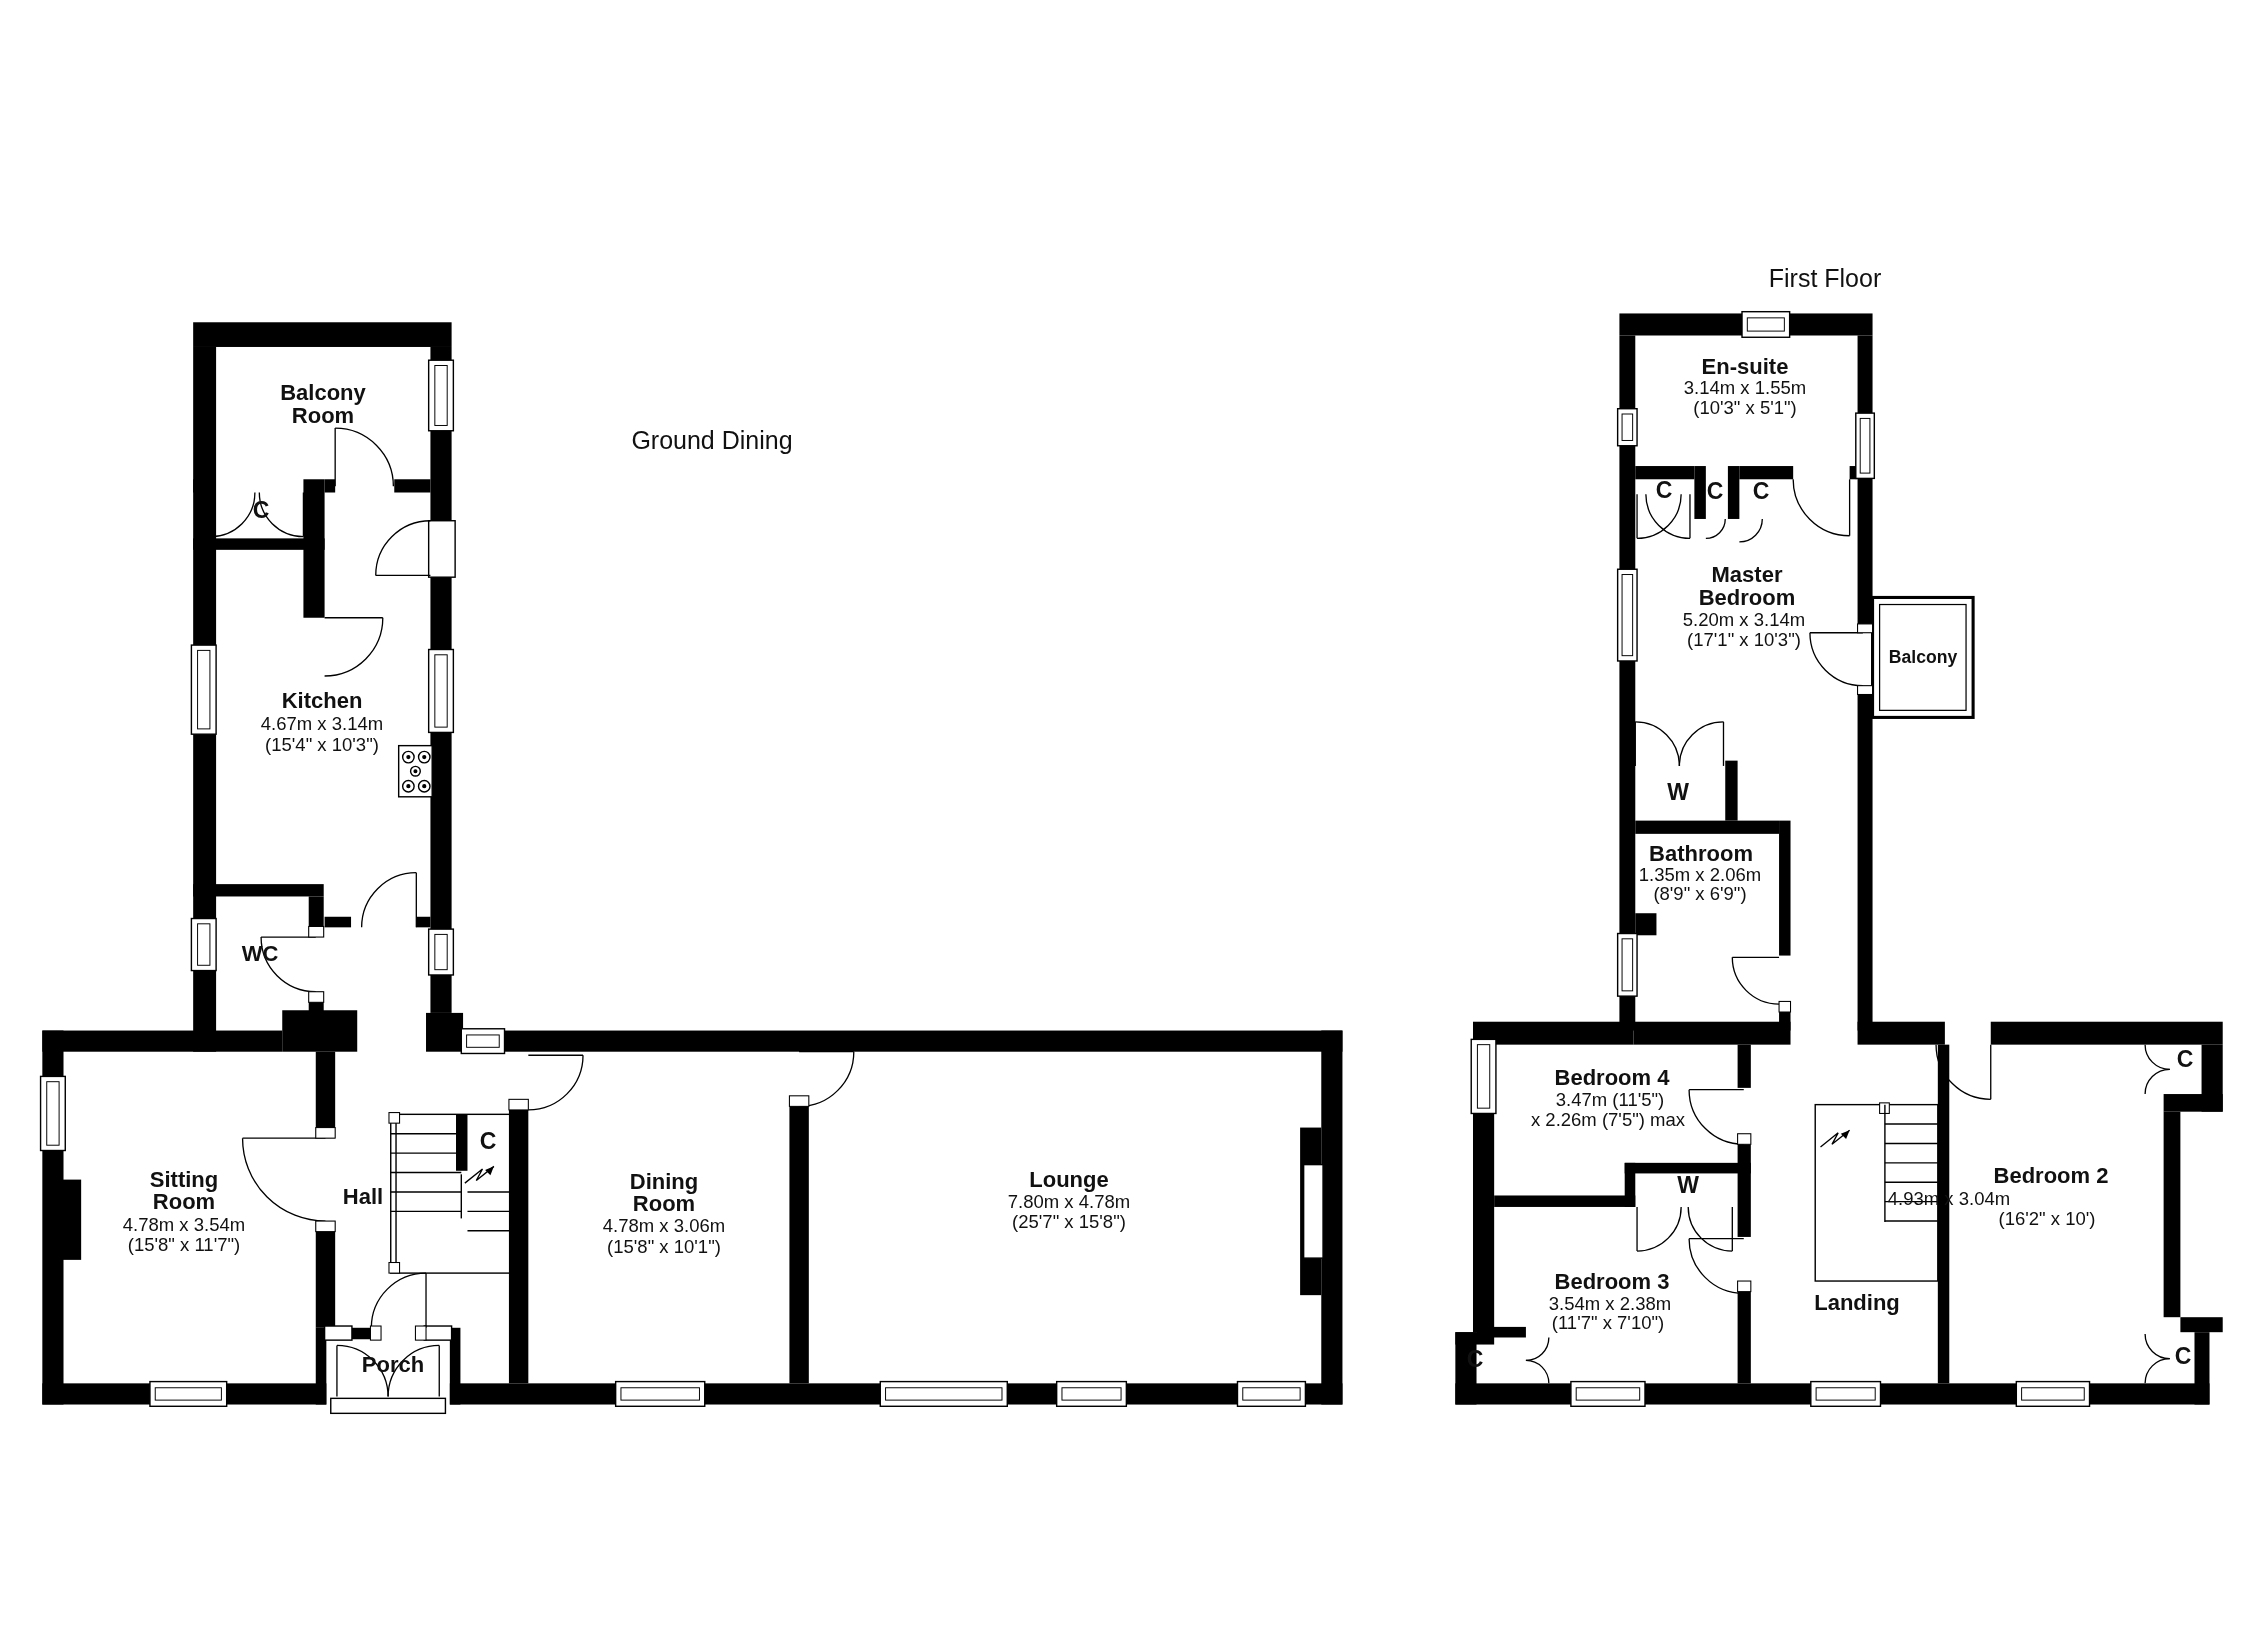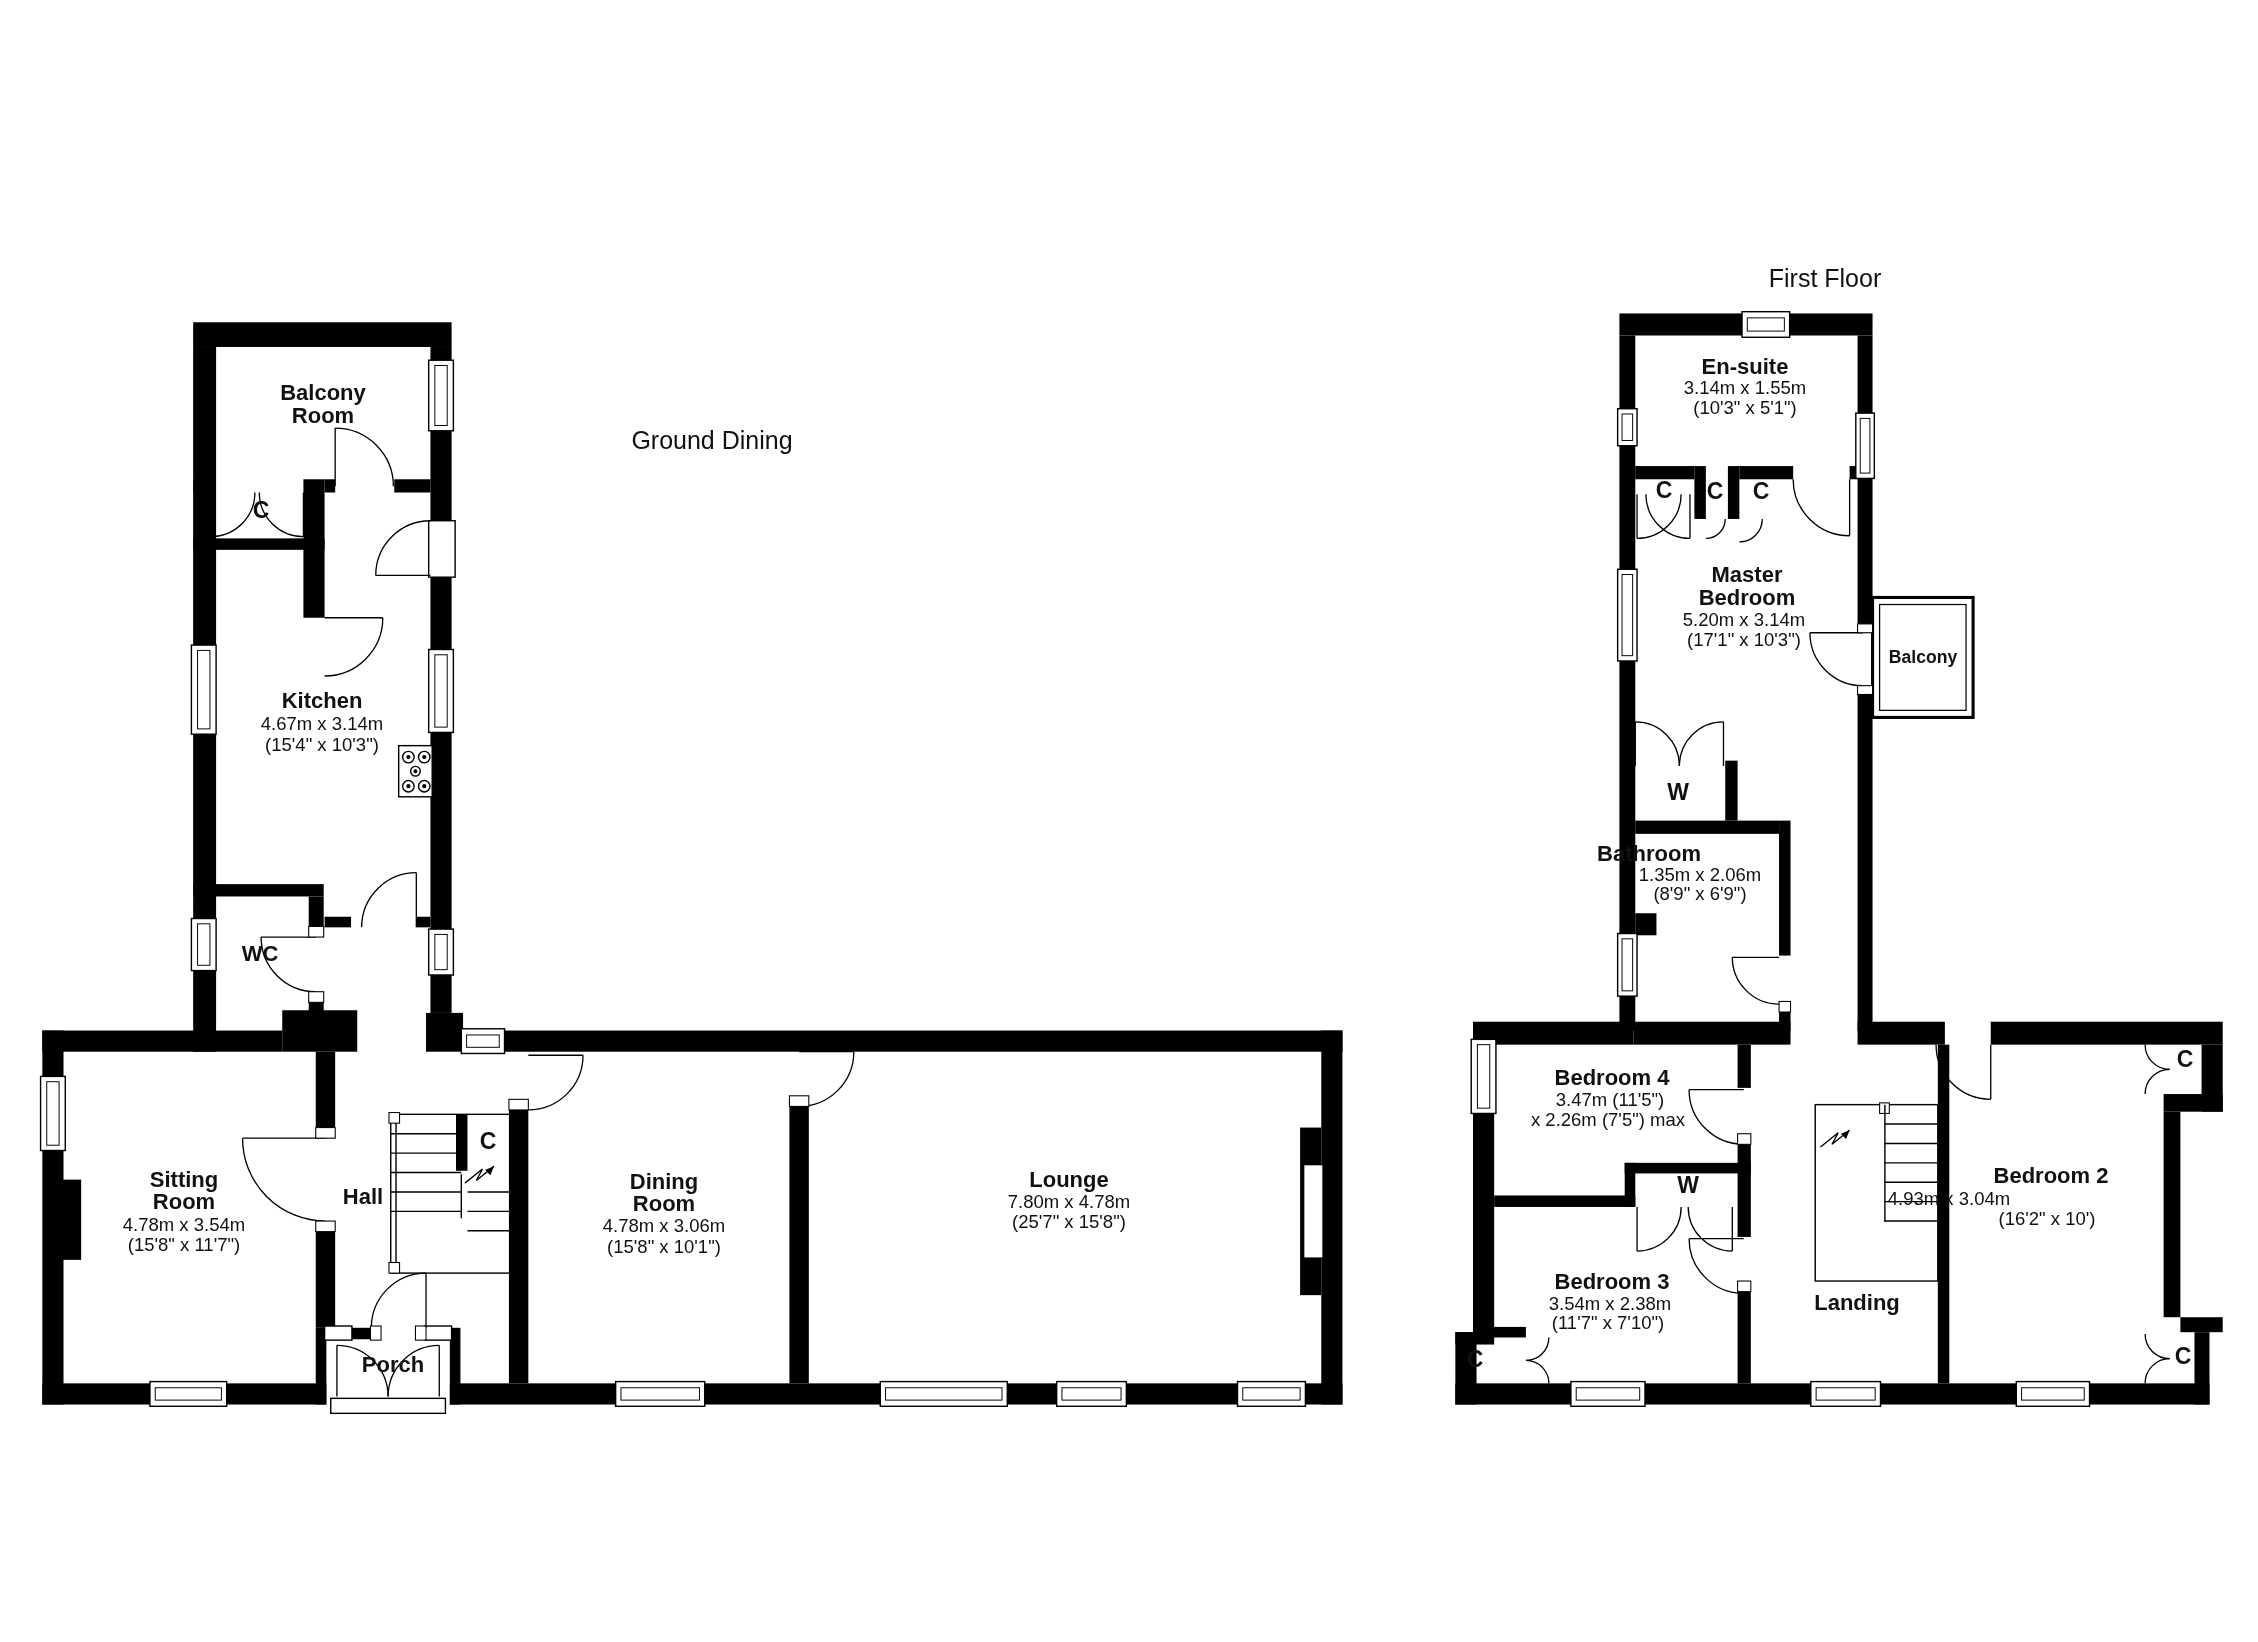--- a/index.html
+++ b/index.html
@@ -337,21 +337,21 @@
   <div class="lbl dm" style="left:1745px;top:408px">(10'3" x 5'1")</div>
   <div class="lbl mk" style="left:1664px;top:490px">C</div>
   <div class="lbl mk" style="left:1715px;top:491px">C</div>
   <div class="lbl mk" style="left:1761px;top:491px">C</div>
   <div class="lbl nm" style="left:1747px;top:575px">Master</div>
   <div class="lbl nm" style="left:1747px;top:598px">Bedroom</div>
   <div class="lbl dm" style="left:1744px;top:620px">5.20m x 3.14m</div>
   <div class="lbl dm" style="left:1744px;top:640px">(17'1" x 10'3")</div>
   <div class="lbl sm" style="left:1923px;top:657px">Balcony</div>
   <div class="lbl mk" style="left:1678px;top:792px">W</div>
-  <div class="lbl nm" style="left:1649px;top:854px">Bathroom</div>
+  <div class="lbl nm" style="left:1701px;top:854px">Bathroom</div>
   <div class="lbl dm" style="left:1700px;top:875px">1.35m x 2.06m</div>
   <div class="lbl dm" style="left:1700px;top:894px">(8'9" x 6'9")</div>
   <div class="lbl nm" style="left:1612px;top:1078px">Bedroom 4</div>
   <div class="lbl dm" style="left:1610px;top:1100px">3.47m (11'5")</div>
   <div class="lbl dm" style="left:1608px;top:1120px">x 2.26m (7'5") max</div>
   <div class="lbl mk" style="left:1688px;top:1185px">W</div>
   <div class="lbl nm" style="left:1612px;top:1282px">Bedroom 3</div>
   <div class="lbl dm" style="left:1610px;top:1304px">3.54m x 2.38m</div>
   <div class="lbl dm" style="left:1608px;top:1323px">(11'7" x 7'10")</div>
   <div class="lbl mk" style="left:1475px;top:1359px">C</div>

